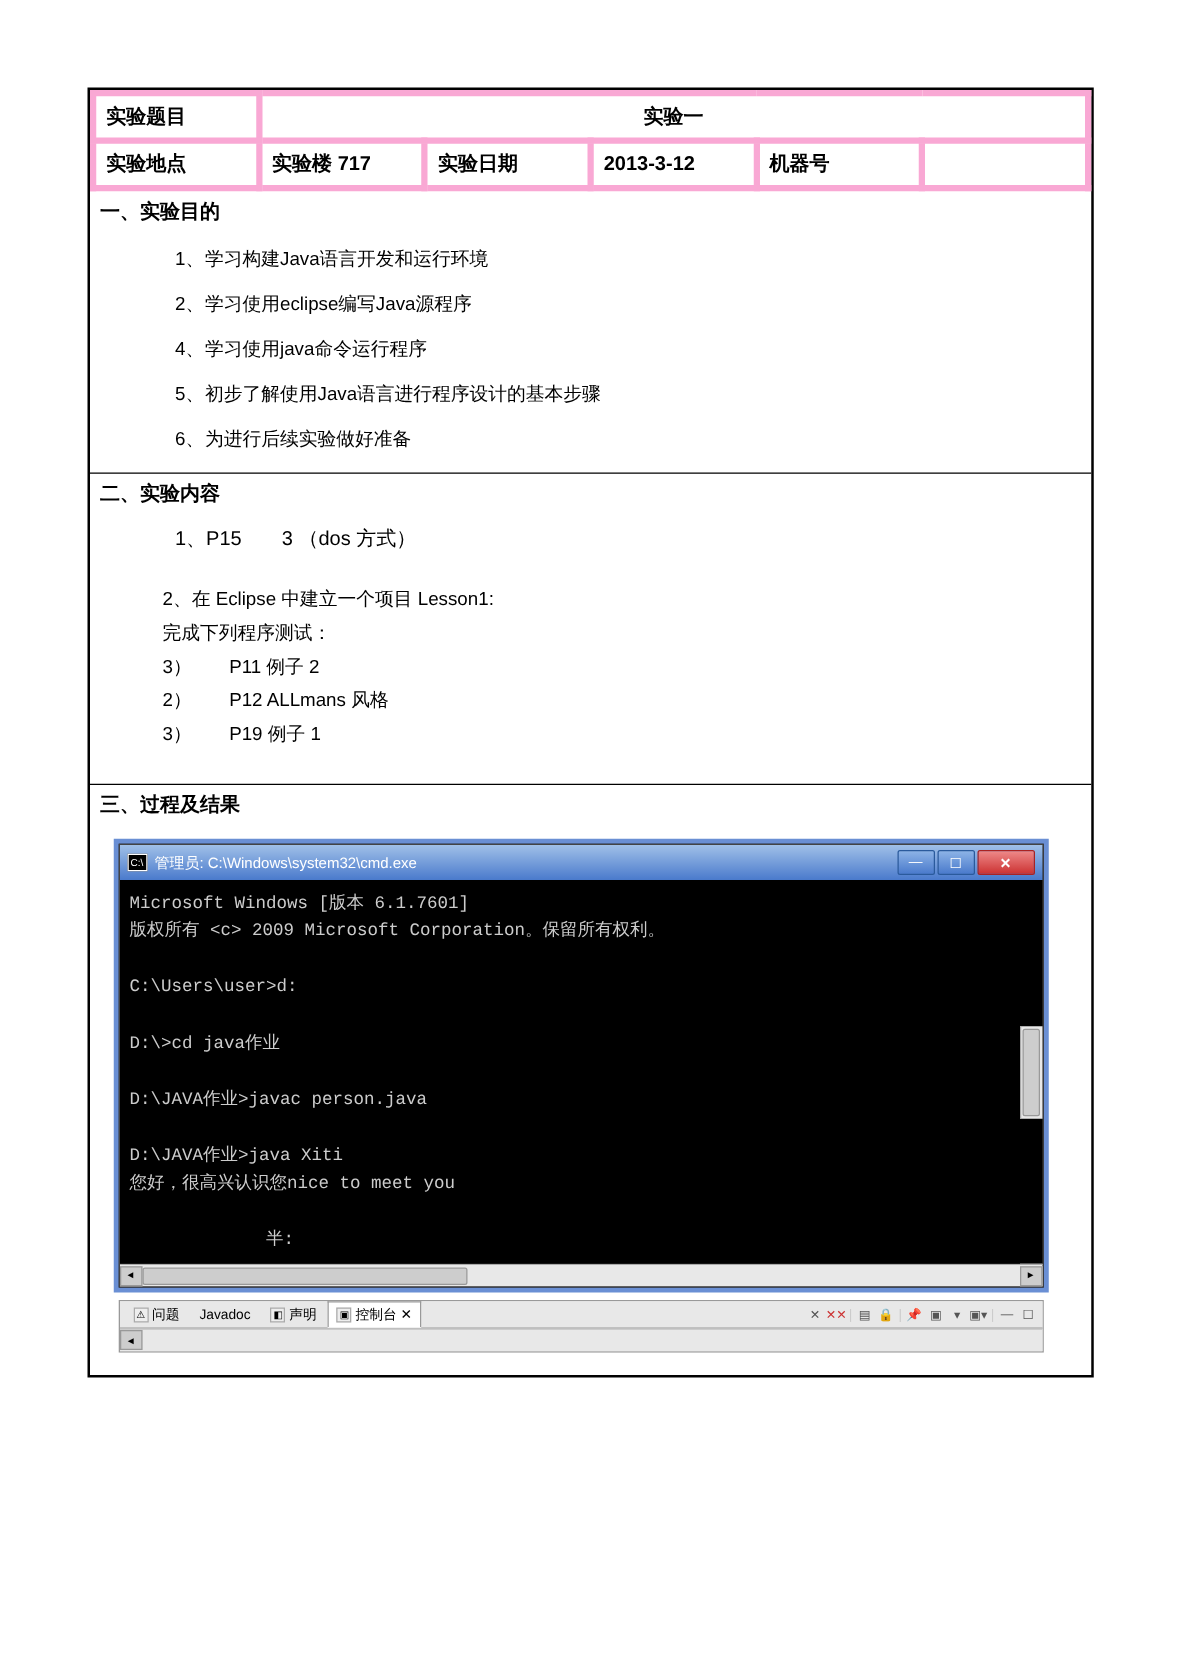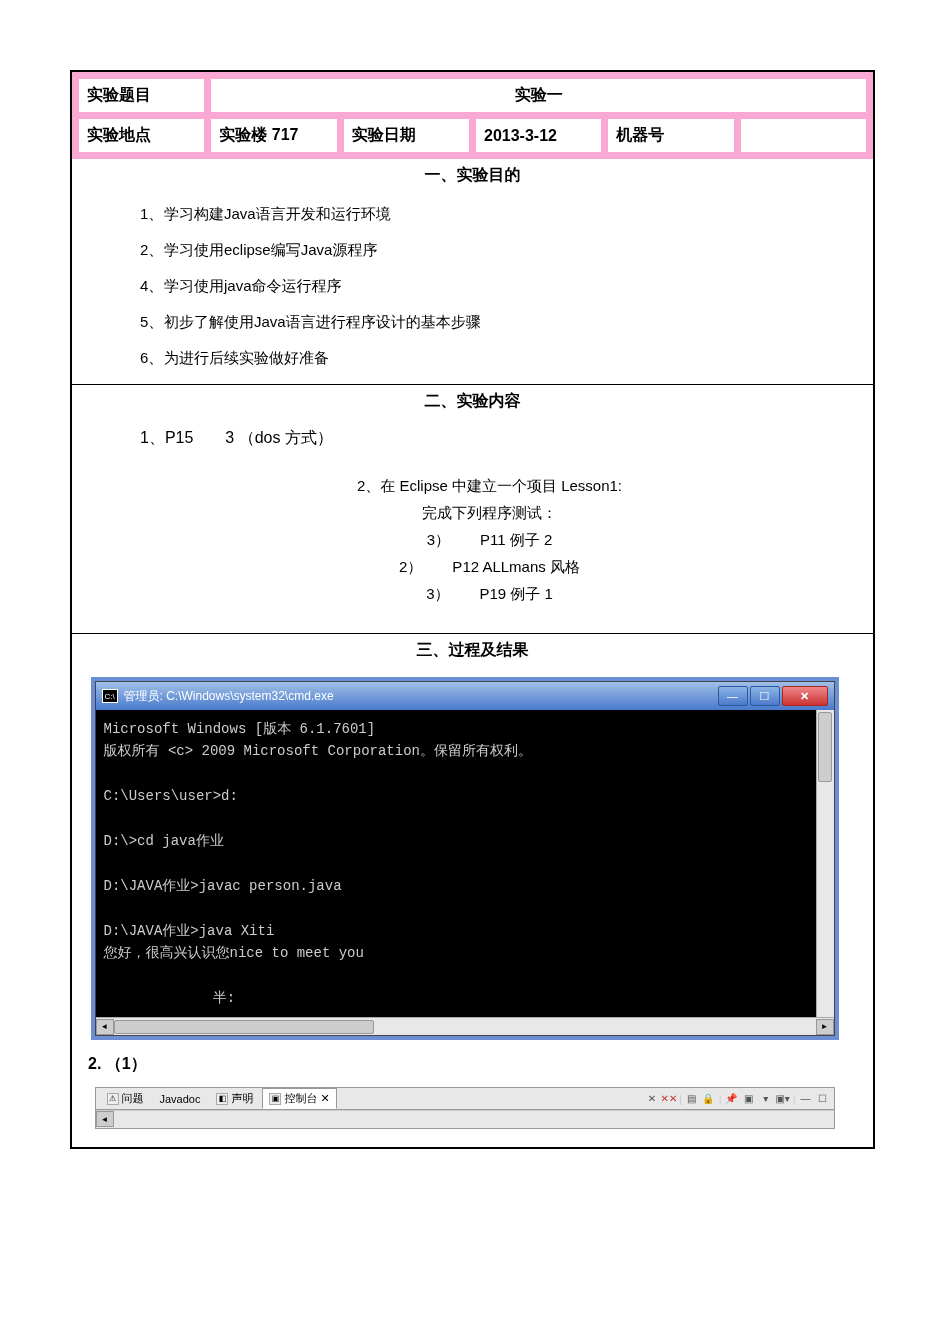--- a/index.html
+++ b/index.html
@@ -1,40 +1,40 @@
 <!DOCTYPE html>
 <html><head>
   <meta charset="utf-8">
   <style>
     * { margin: 0; padding: 0; box-sizing: border-box; }
     body { font-family: "SimSun", "Microsoft YaHei", sans-serif; font-size: 16px; background: #fff; padding: 70px; width: 945px; }
     .main-container { border: 2px solid #000; }
     .header-table { width: 100%; border-collapse: collapse; }
-    .header-table td { border: 7px solid #f9a8d4; padding: 6px 8px; font-weight: bold; font-size: 16px; }
+    .header-table td { border: 5px solid #f9a8d4; padding: 6px 8px; font-weight: bold; font-size: 16px; }
     .header-table .label-cell { width: 12%; }
     .header-table .title-cell { text-align: center; width: 88%; }
     .row2 td { width: 14%; }
-    .section-header { font-weight: bold; padding: 6px 23px; font-size: 16px; text-align: center; }
+    .section-header { font-weight: bold; padding: 6px 8px; font-size: 16px; }
     .content-block { padding: 4px 24px 8px 8px; }
     .objectives-list { list-style: none; padding-left: 60px; }
     .objectives-list li { padding: 6px 0; font-size: 15px; line-height: 1.6; }
     .obj-num { display: inline-block; min-width: 24px; }
     .content-list { padding-left: 60px; font-size: 16px; line-height: 2; }
-    .content-sub { padding-left: 50px; font-size: 15px; line-height: 1.8; text-align: center; }
+    .content-sub { padding-left: 50px; font-size: 15px; line-height: 1.8; }
     .divider-line { border-top: 1px solid #000; }
     .cmd-window { margin: 10px auto; width: 740px; border: 1px solid #444; background: #000; font-family: "Consolas", "Courier New", monospace; box-shadow: 0 0 0 4px #6a8fd4; }
     .cmd-titlebar { background: linear-gradient(to bottom, #a0c0e8, #4a7acc); height: 28px; display: flex; align-items: center; padding: 0 6px; color: #fff; font-family: "Microsoft YaHei", sans-serif; font-size: 12px; }
     .cmd-icon { width: 16px; height: 14px; background: #000; border: 1px solid #fff; margin-right: 6px; display: flex; align-items: center; justify-content: center; font-size: 8px; }
     .cmd-titlebar-text { flex: 1; }
     .win-btns { display: flex; gap: 2px; }
     .win-btn { width: 30px; height: 20px; display: flex; align-items: center; justify-content: center; font-size: 11px; border-radius: 2px; }
     .win-min { background: linear-gradient(to bottom, #8cb3e6, #4a7acc); color: #fff; border: 1px solid #2a5a9c; }
     .win-max { background: linear-gradient(to bottom, #8cb3e6, #4a7acc); color: #fff; border: 1px solid #2a5a9c; }
     .win-close { background: linear-gradient(to bottom, #e88, #c33); color: #fff; border: 1px solid #a22; width: 46px; font-weight: bold; }
-    .cmd-body { display: flex; }
+    .cmd-body { display: flex; align-items: center; }
     .cmd-content { flex: 1; background: #000; color: #ccc; padding: 8px; font-size: 14px; line-height: 1.6; white-space: pre-wrap; min-height: 270px; overflow: hidden; }
     .cmd-scrollbar { width: 18px; background: #e8e8e8; border-left: 1px solid #aaa; position: relative; }
     .cmd-scroll-thumb { width: 14px; height: 70px; background: #cdcdcd; border: 1px solid #999; margin: 2px auto; border-radius: 2px; }
     .cmd-hscroll { height: 18px; background: #e8e8e8; border-top: 1px solid #aaa; display: flex; align-items: center; }
     .cmd-hscroll-btn { width: 18px; height: 16px; background: #cdcdcd; border: 1px solid #999; display: flex; align-items: center; justify-content: center; font-size: 8px; }
     .cmd-hscroll-track { flex: 1; height: 16px; position: relative; }
     .cmd-hscroll-thumb { position: absolute; left: 0; width: 260px; height: 14px; background: #cdcdcd; border: 1px solid #999; border-radius: 2px; top: 1px; }
     .item-2 { font-weight: bold; padding: 8px; font-size: 16px; }
     .eclipse-window { margin: 4px auto 10px; width: 740px; border: 1px solid #999; background: #f0f0f0; font-family: "Microsoft YaHei", sans-serif; }
     .eclipse-tabs { display: flex; align-items: center; background: #e8e8e8; border-bottom: 1px solid #999; height: 22px; font-size: 11px; padding: 0 4px; }
@@ -132,21 +132,20 @@
       </div>
       <div class="cmd-hscroll">
         <div class="cmd-hscroll-btn">◄</div>
         <div class="cmd-hscroll-track">
           <div class="cmd-hscroll-thumb"></div>
         </div>
         <div class="cmd-hscroll-btn">►</div>
       </div>
     </div>
 
-    <div class="item-2">2.   （1）</div>
 
     <div class="eclipse-window">
       <div class="eclipse-tabs">
         <div class="eclipse-tab">
             <span class="eclipse-tab-icon">⚠</span>
             <span>问题</span>
           </div>
         <div class="eclipse-tab">
             <span>Javadoc</span>
           </div>

